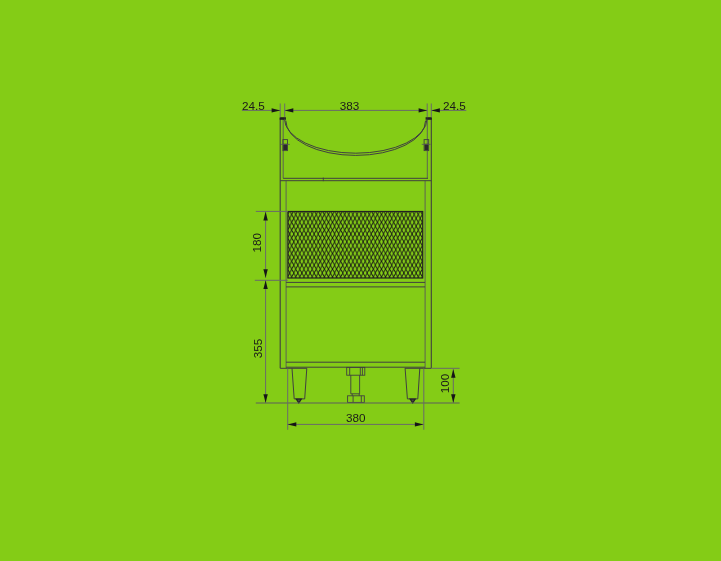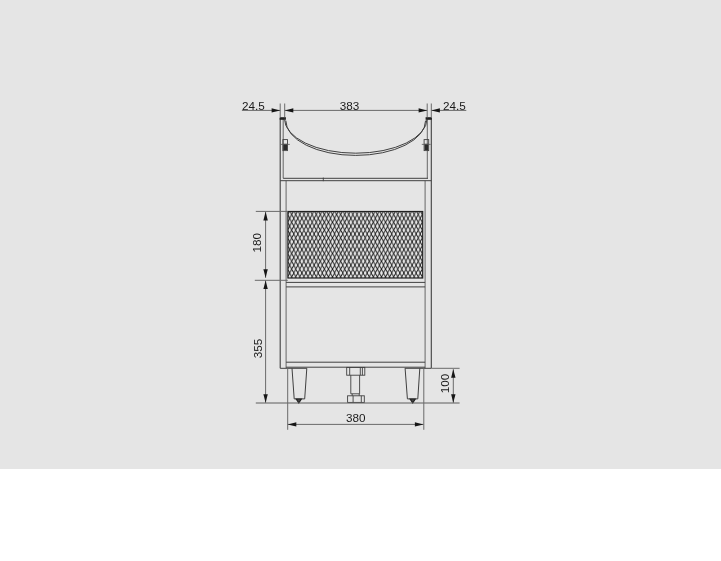--- a/index.html
+++ b/index.html
@@ -1,16 +1,16 @@
 <!DOCTYPE html>
 <html><head>
 <meta charset="utf-8">
 <style>
   html,body{margin:0;padding:0;background:#ffffff;}
-  #canvas{position:relative;width:721px;height:469px;background:#e5e5e5;overflow:hidden;}
+  #canvas{position:relative;width:721px;height:561px;background:#84cc16;overflow:hidden;}
   svg{position:absolute;left:0;top:0;}
   text{font-family:"Liberation Sans", sans-serif;font-size:11.7px;fill:#1a1a1a;}
 </style>
 </head>
 <body>
 
 <div id="canvas">
 <svg width="721" height="561" viewBox="0 0 721 561">
 <defs>
 

